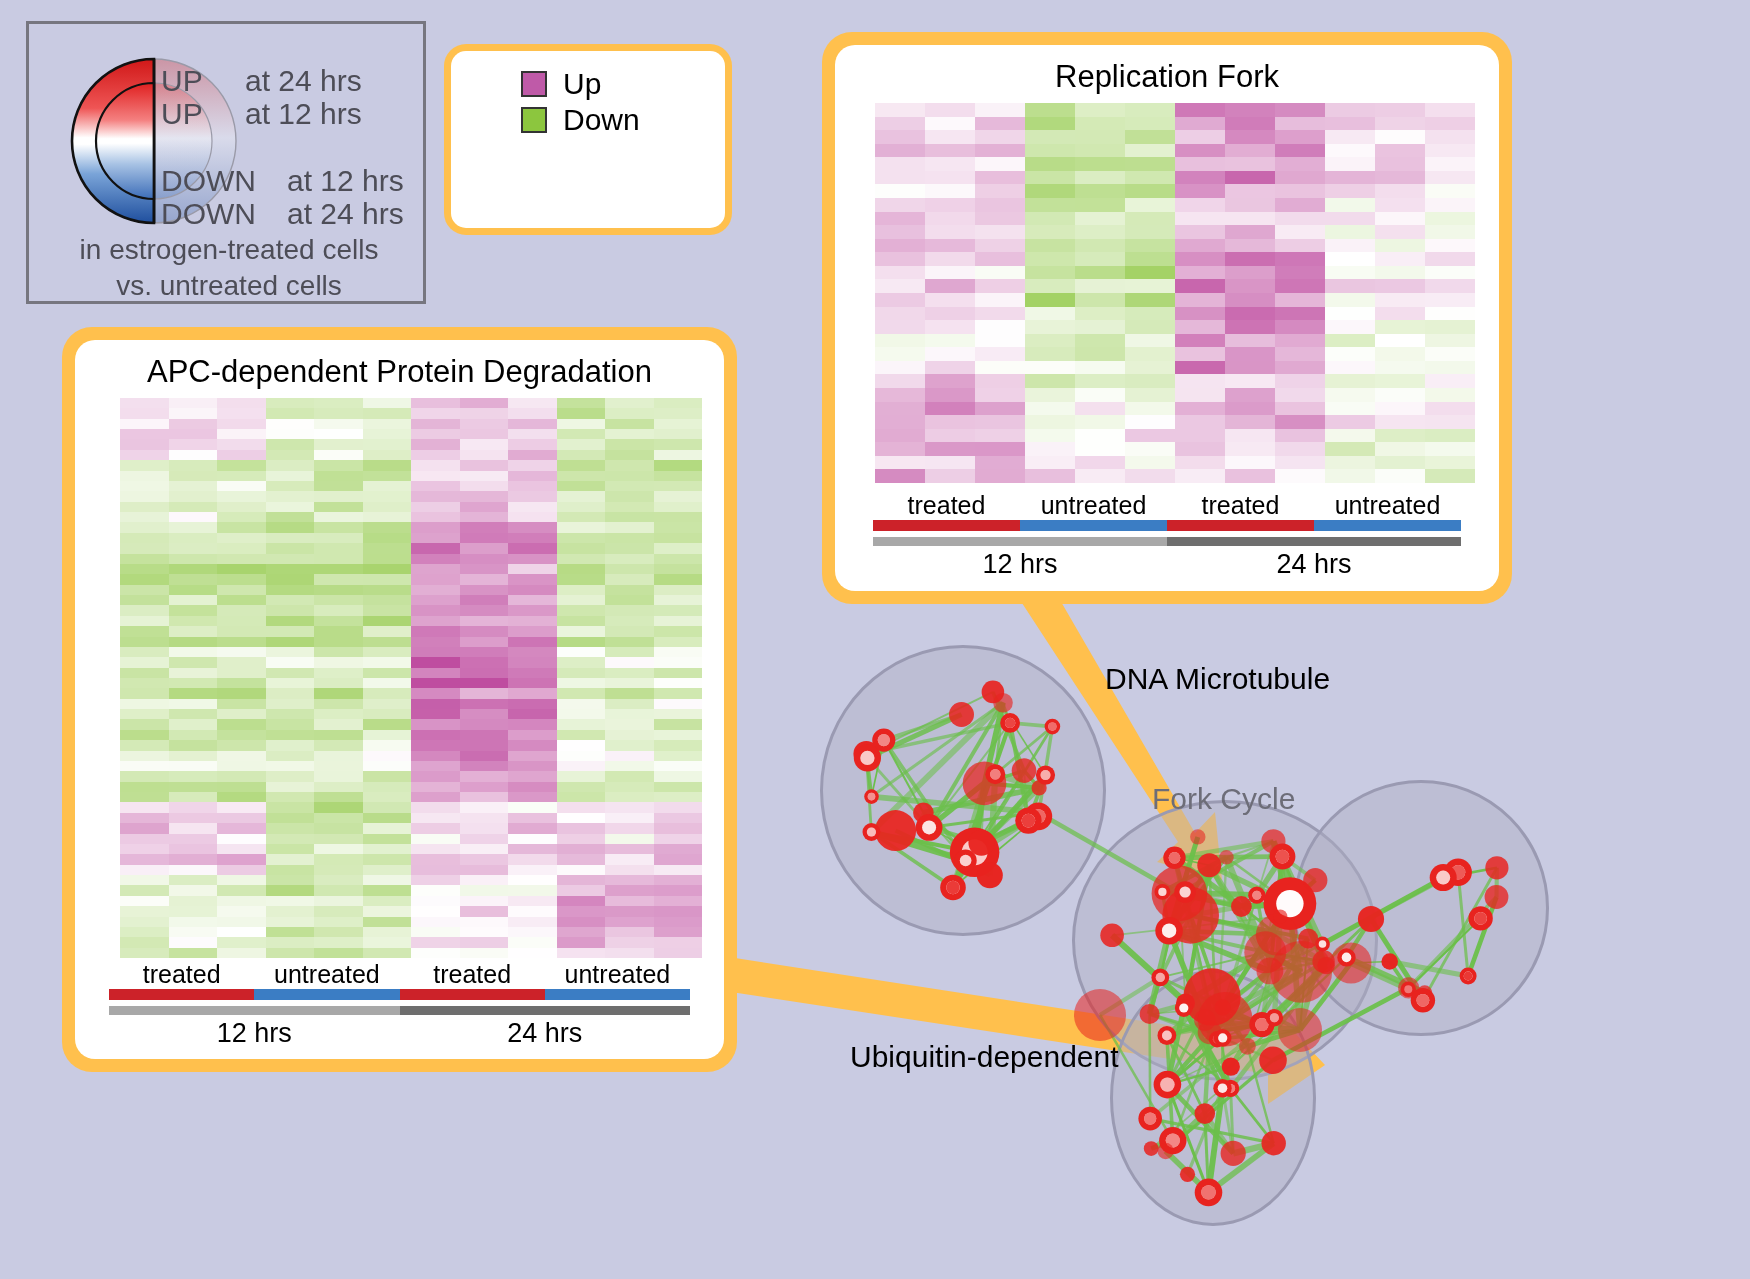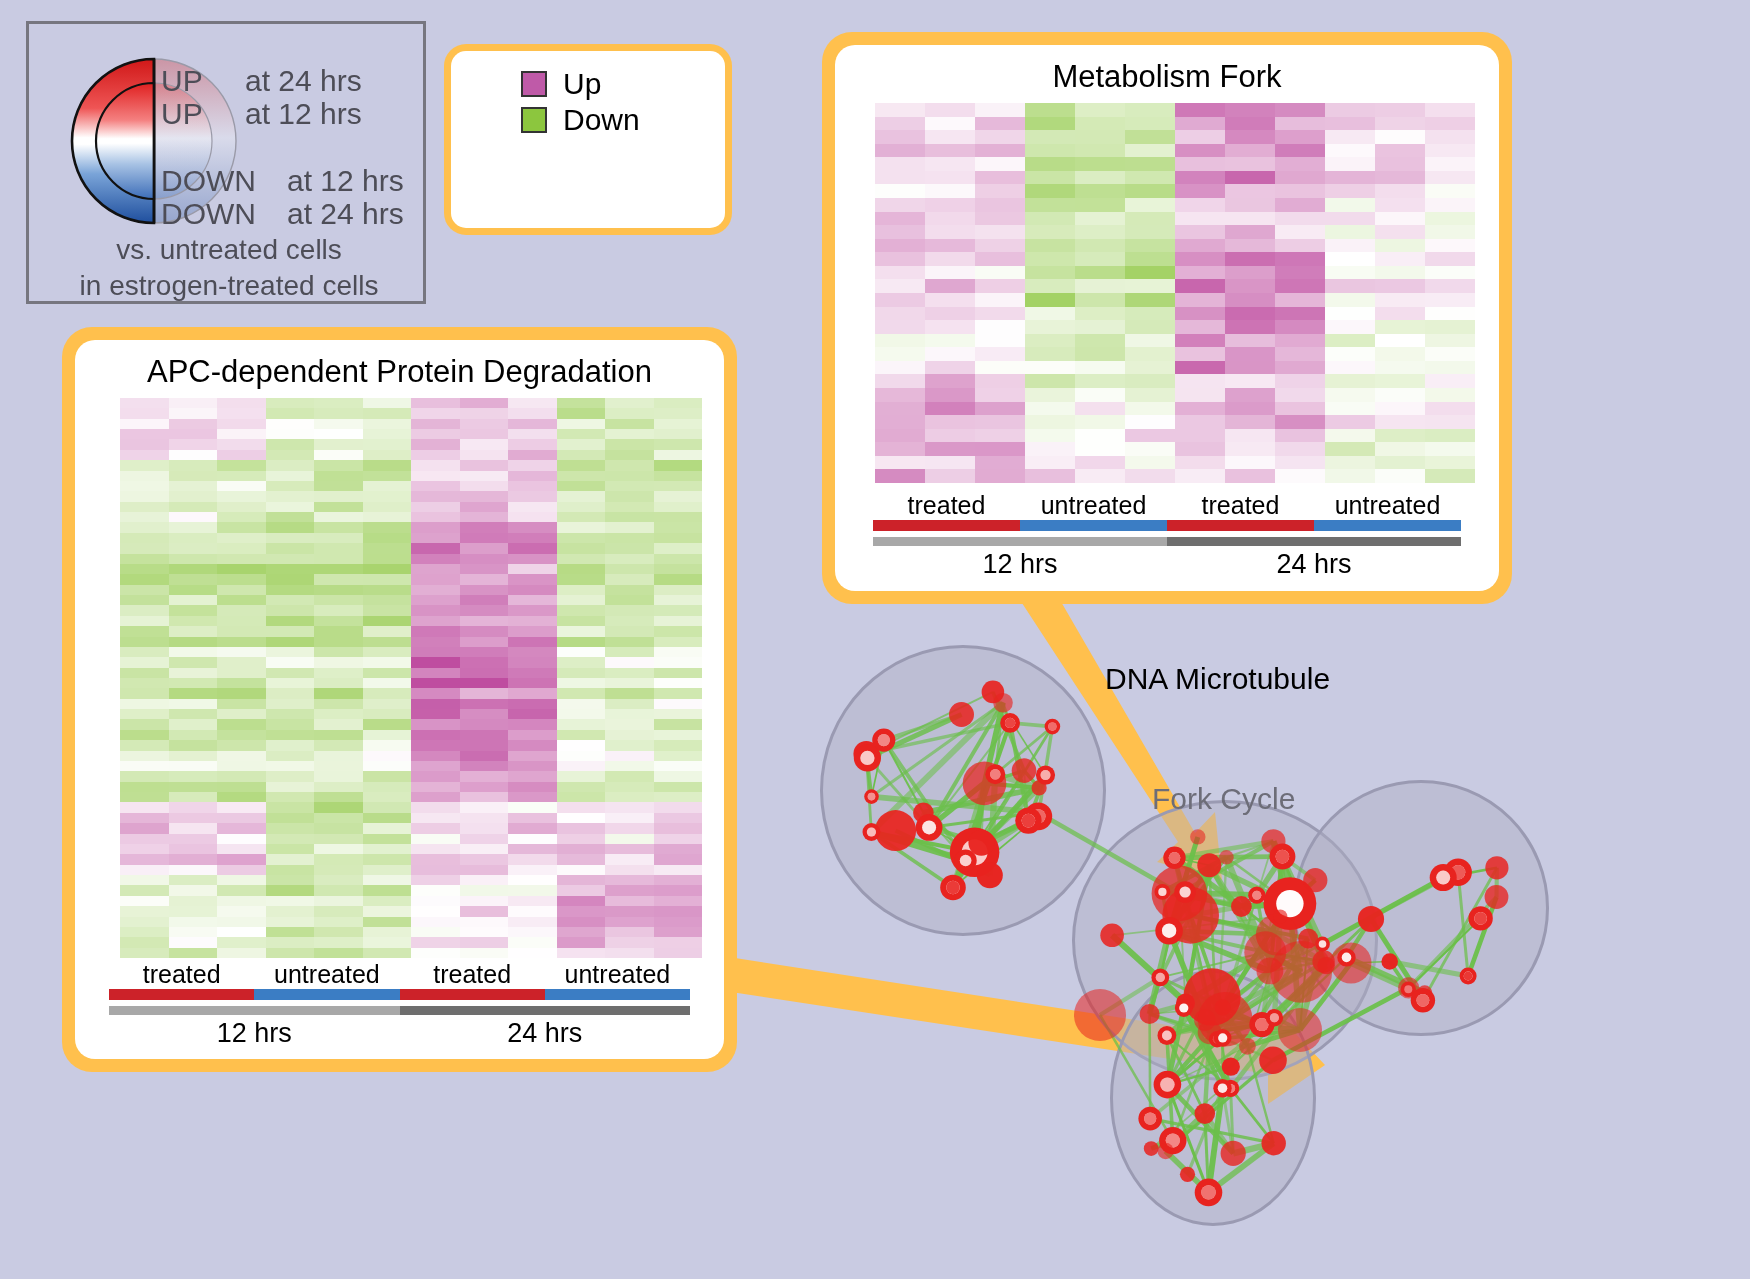--- a/index.html
+++ b/index.html
@@ -123,22 +123,22 @@
   <span class="key-dir" style="left:132px;top:73px;">UP</span>
   <span class="key-row" style="left:216px;top:73px;">at 12 hrs</span>
 
   <span class="key-dir" style="left:132px;top:140px;">DOWN</span>
   <span class="key-row" style="left:258px;top:140px;">at 12 hrs</span>
 
   <span class="key-dir" style="left:132px;top:173px;">DOWN</span>
   <span class="key-row" style="left:258px;top:173px;">at 24 hrs</span>
 
   <div id="colorkey-caption">
+    <div>in estrogen-treated cells</div>
     <div>vs. untreated cells</div>
-    <div>in estrogen-treated cells</div>
   </div>
 </div>
 
 <div class="abs" id="legend-box">
   <div id="legend-inner">
     <div id="legend-title">
     </div>
     <div class="legend-item">
       <span class="legend-swatch" style="background:#bf5aa8"></span>
       <span class="legend-label">Up</span>
@@ -596,26 +596,27 @@
         <circle cx="365.6" cy="551.0" r="8.2" fill="rgba(232,35,31,0.62)"></circle>
         <circle cx="387.5" cy="574.3" r="7.6" fill="rgba(232,35,31,0.90)"></circle>
         <circle cx="300.0" cy="415.0" r="26.0" fill="rgba(232,35,31,0.55)"></circle>
         <circle cx="500.0" cy="430.0" r="22.0" fill="rgba(232,35,31,0.55)"></circle>
       </g>
   </svg>
 
   <div class="cluster-label" style="left:305px;top:62px;font-size:30px;color:#000;">DNA Microtubule</div>
   <div class="cluster-label" style="left:352px;top:182px;font-size:30px;color:#6d6d78;">Fork Cycle</div>
   <div class="cluster-label" style="left:50px;top:438px;font-size:30px;color:#000;line-height:38px;">
+    <div>Ubiquitin-dependent</div>
   </div>
 </div>
 
 <div class="abs panel" id="panel-rf" style="left:822px;top:32px;width:690px;height:572px;">
   <div class="panel-inner">
-    <div class="panel-title">Metabolism Fork</div>
+    <div class="panel-title">Replication Fork</div>
     <div class="heatmap" id="hm-rf" style="left: 40px; top: 58px; width: 600px; height: 380px; grid-template-columns: repeat(12, 1fr); grid-template-rows: repeat(28, 1fr);">
         <div class="hm-cell" style="background: rgb(247, 232, 242);"></div>
         <div class="hm-cell" style="background: rgb(243, 221, 237);"></div>
         <div class="hm-cell" style="background: rgb(250, 242, 248);"></div>
         <div class="hm-cell" style="background: rgb(188, 222, 142);"></div>
         <div class="hm-cell" style="background: rgb(221, 238, 197);"></div>
         <div class="hm-cell" style="background: rgb(216, 236, 190);"></div>
         <div class="hm-cell" style="background: rgb(207, 120, 183);"></div>
         <div class="hm-cell" style="background: rgb(210, 130, 188);"></div>
         <div class="hm-cell" style="background: rgb(213, 139, 193);"></div>

